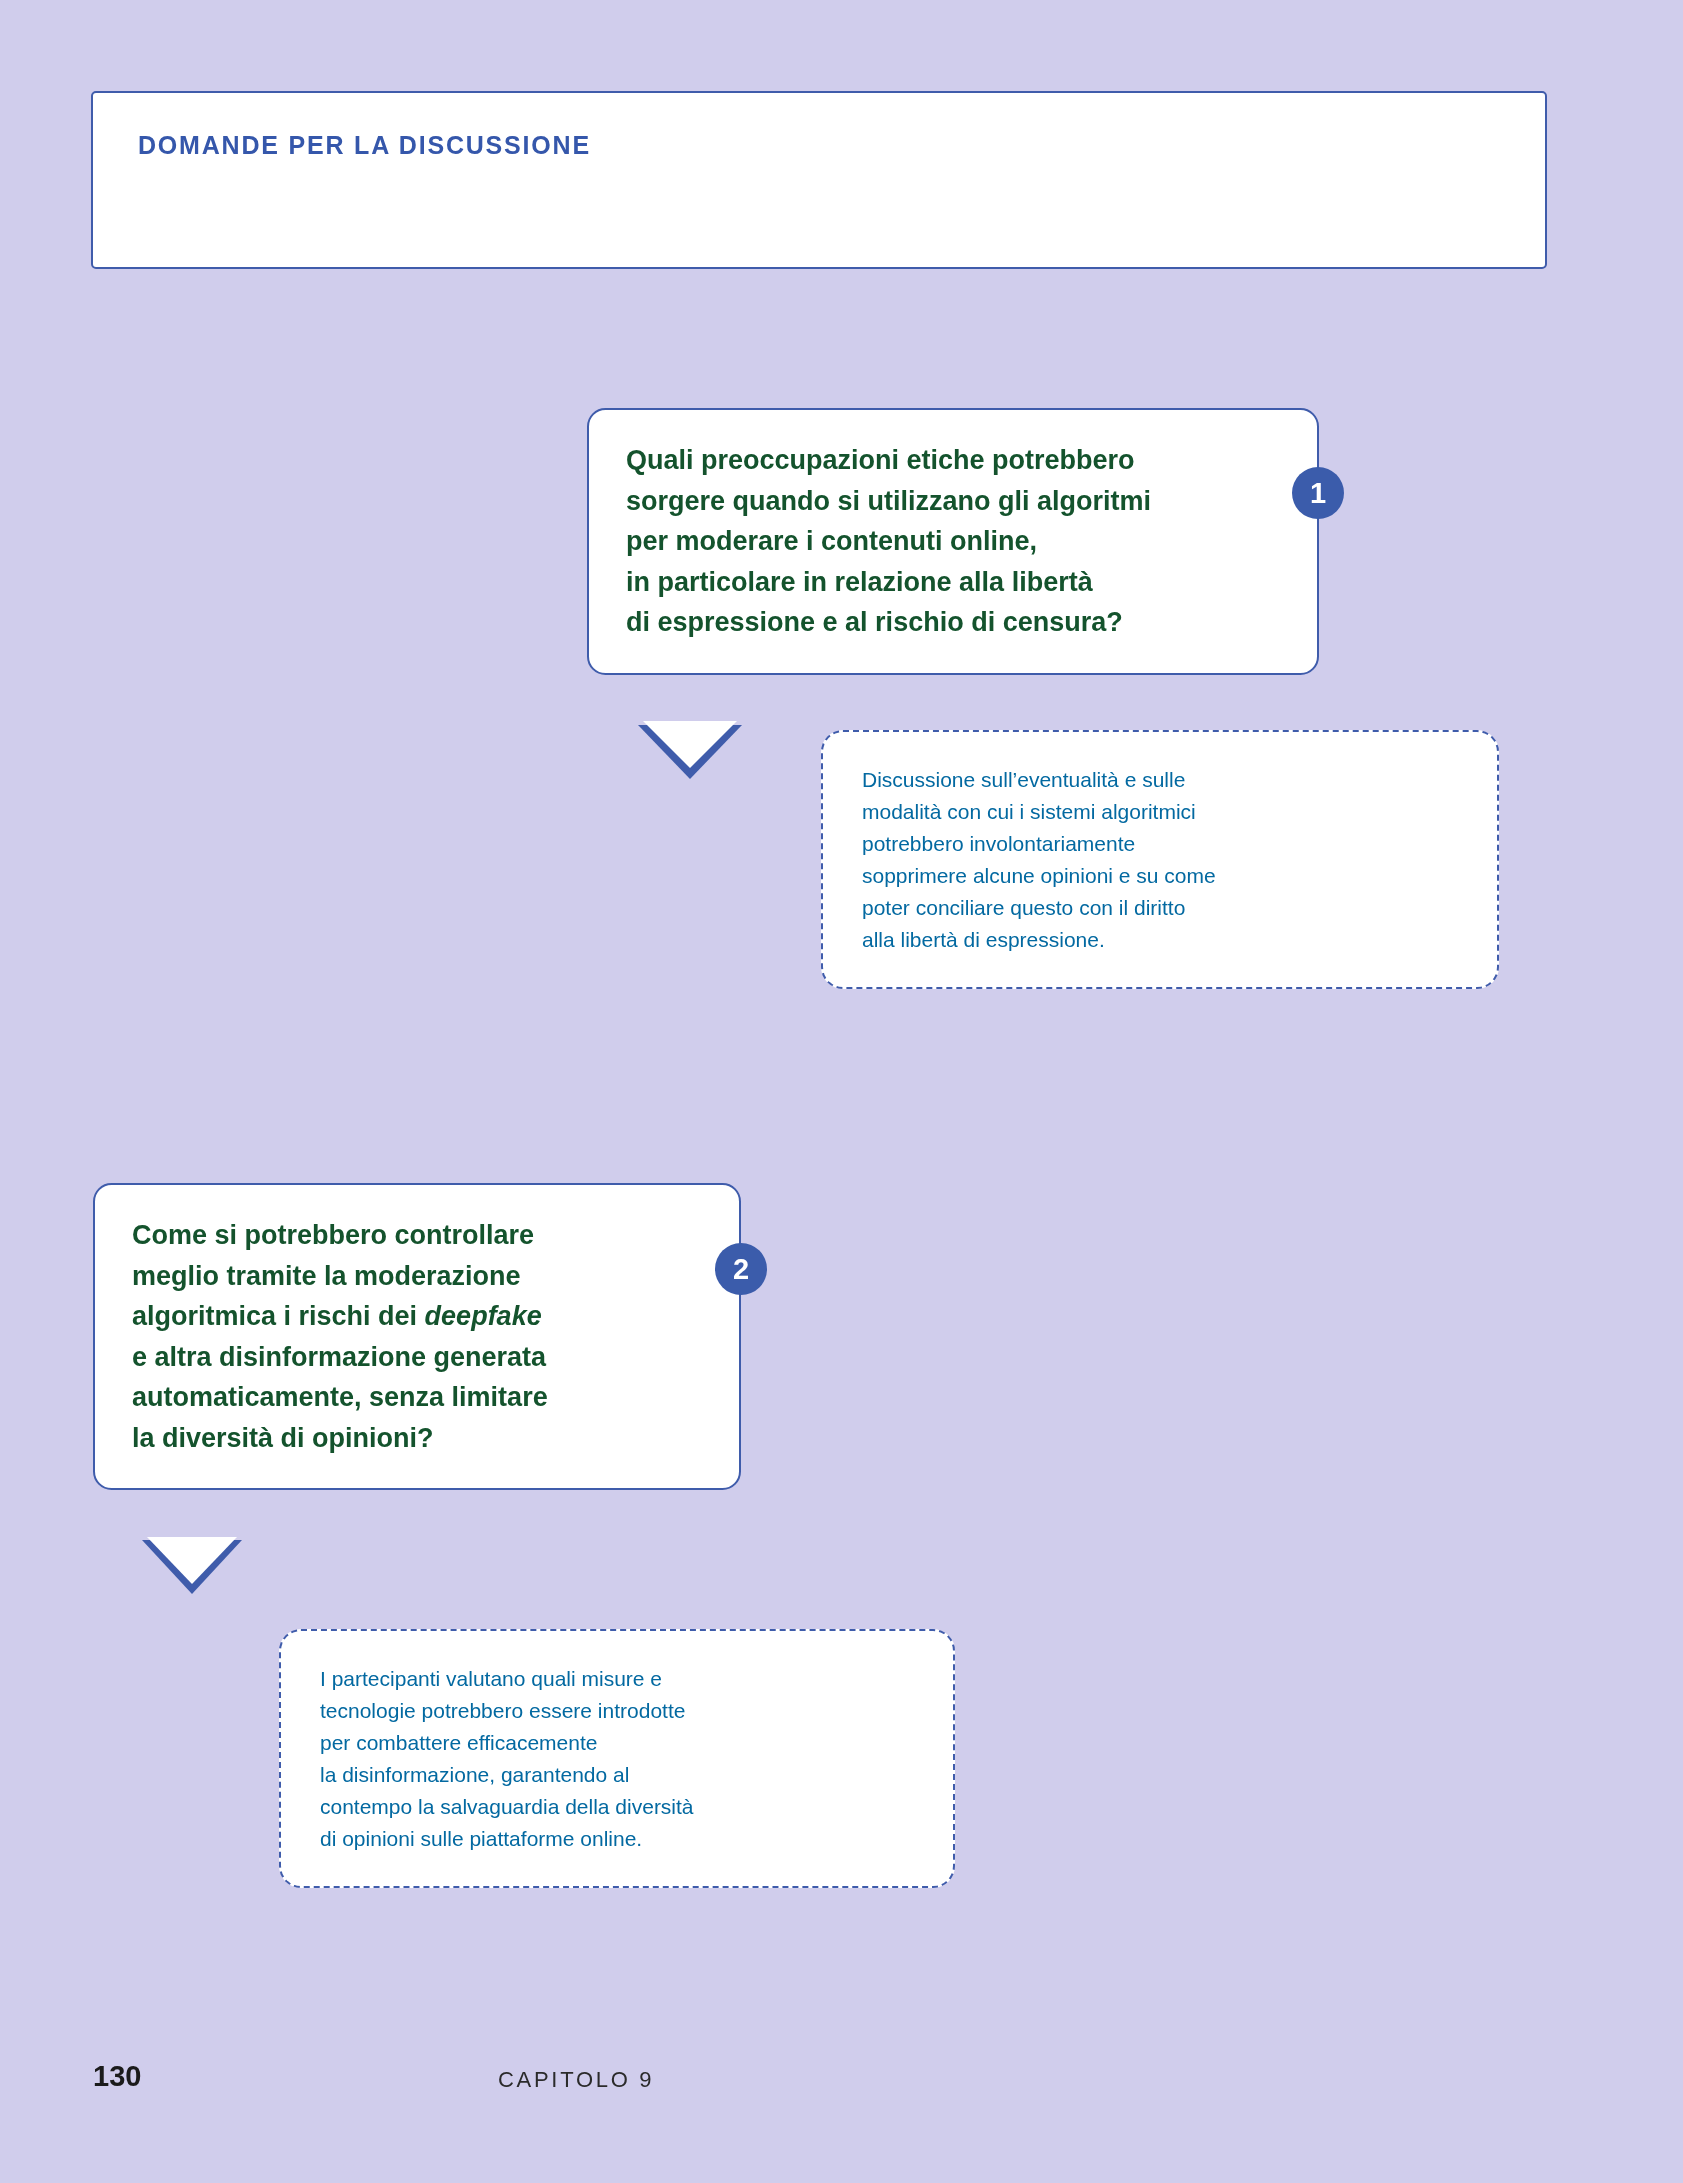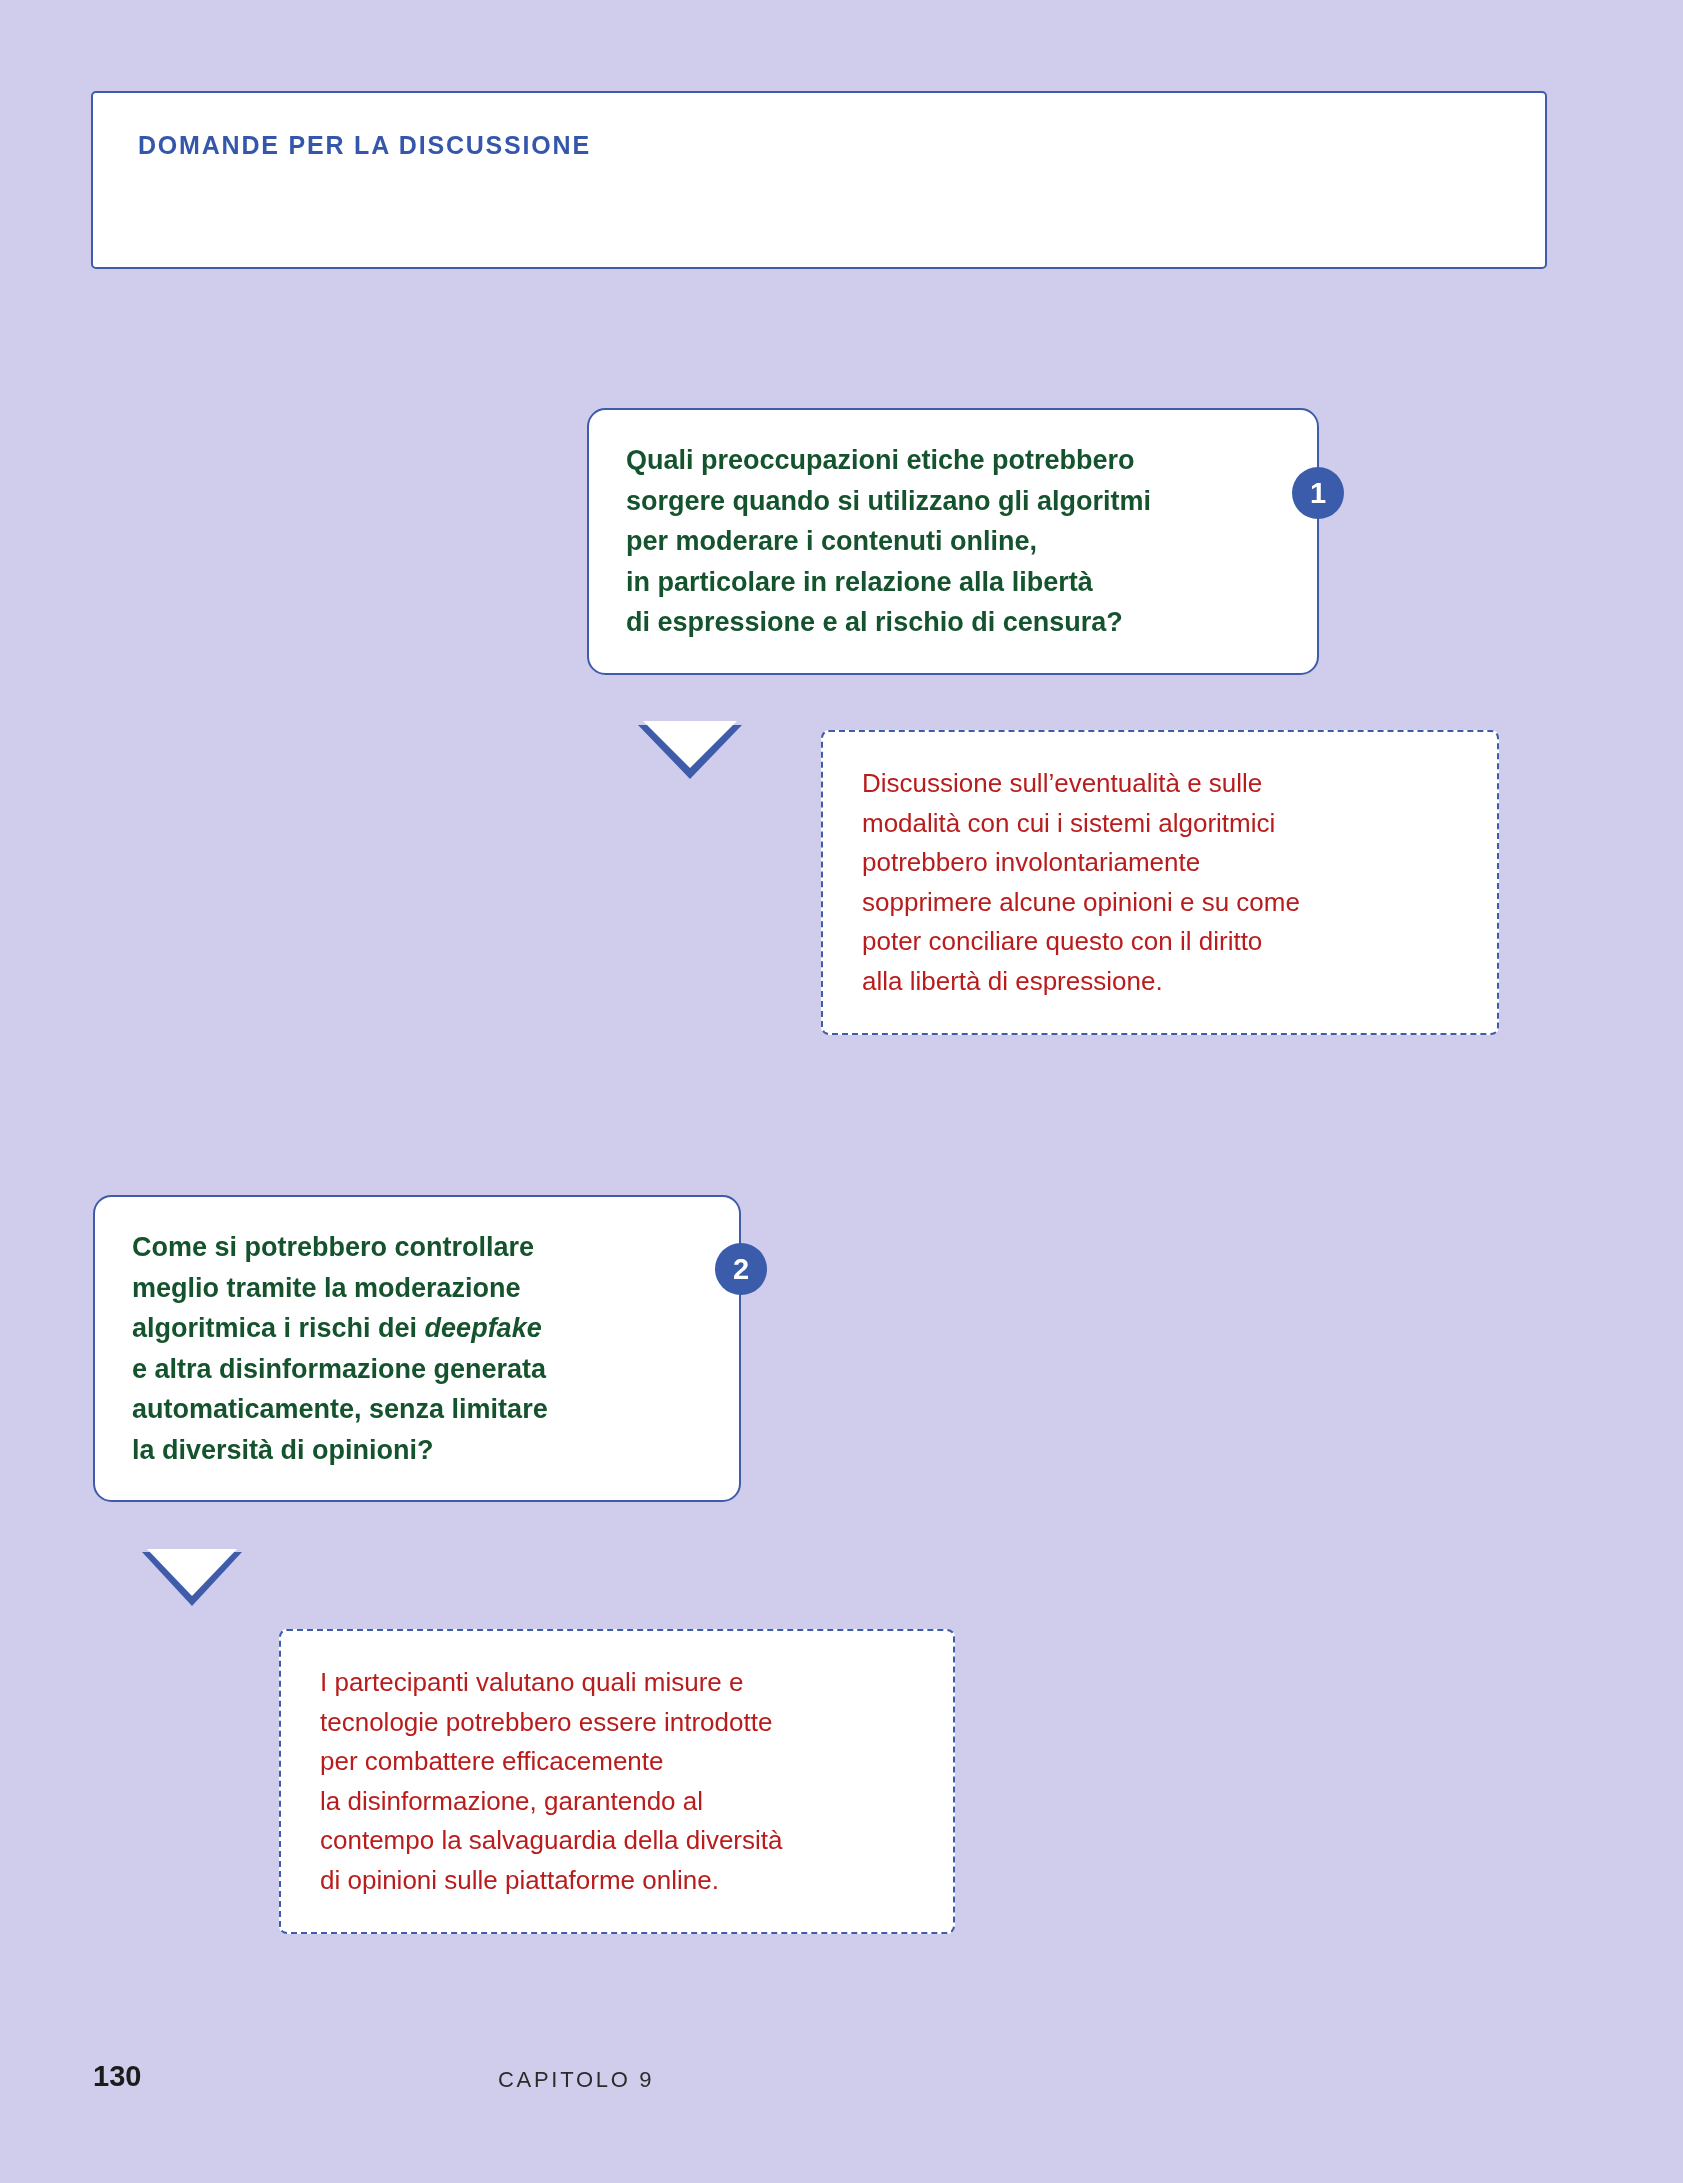--- a/index.html
+++ b/index.html
@@ -76,23 +76,23 @@
     border-top-style: solid;
     border-left-color: transparent;
     border-right-color: transparent;
   }
 
   
   .a-box {
     position: absolute;
     background: #ffffff;
     border: 2.5px dashed #3f5cab;
-    border-radius: 8px;
-    color: #b91c1c;
-    font-size: 26px;
+    border-radius: 22px;
+    color: #0369a1;
+    font-size: 21px;
     line-height: 1.52;
   }
   .a-box .a-text { white-space: pre-line; }
 
   
   .badge {
     position: absolute;
     width: 52px;
     height: 52px;
     border-radius: 50%;
@@ -147,21 +147,21 @@
 
 <div class="a-box" style="left:821px; top:730px; width:678px; padding:32px 39px 32px 39px;">
   <div class="a-text">Discussione sull’eventualità e sulle
 modalità con cui i sistemi algoritmici
 potrebbero involontariamente
 sopprimere alcune opinioni e su come
 poter conciliare questo con il diritto
 alla libertà di espressione.</div>
 </div>
 
-<div class="q-bubble" style="left:93px; top:1183px; width:648px; padding:30px 37px 30px 37px;margin-top:12px;">
+<div class="q-bubble" style="left:93px; top:1183px; width:648px; padding:30px 37px 30px 37px;">
   <div class="q-text"><span>Come si potrebbero controllare
 meglio tramite la moderazione
 algoritmica i rischi dei </span><span class="it">deepfake</span><span>
 e altra disinformazione generata
 automaticamente, senza limitare
 la diversità di opinioni?</span></div>
 
   <div class="tail" style="left:47px; bottom:-52px;">
     <div class="tail-border" style="border-left-width:50px; border-right-width:50px; border-top-width:54px; border-top-color:#3f5cab; left:0; top:0;"></div>
     <div class="tail-fill" style="border-left-width:45px; border-right-width:45px; border-top-width:47px; border-top-color:#ffffff; left:5px; top:-3.4px;"></div>

